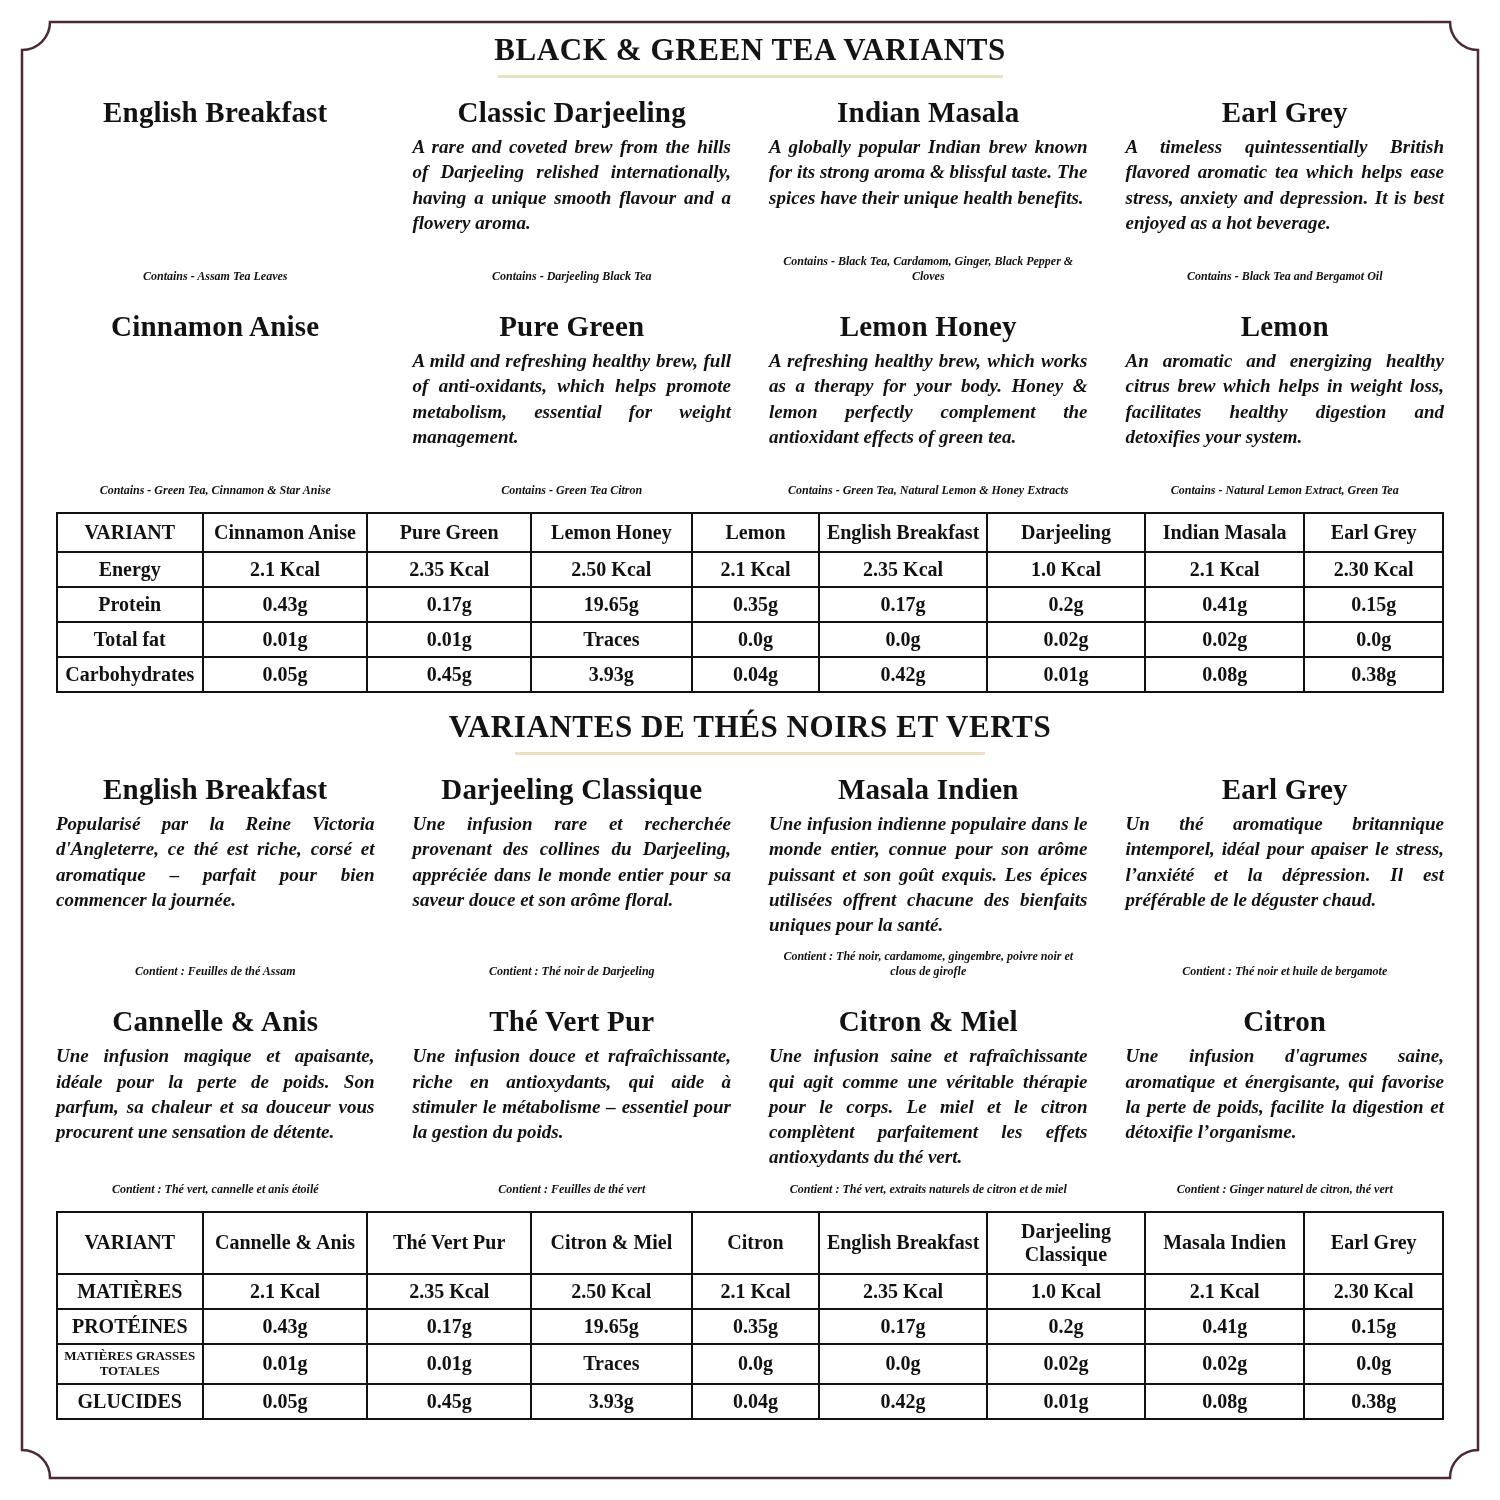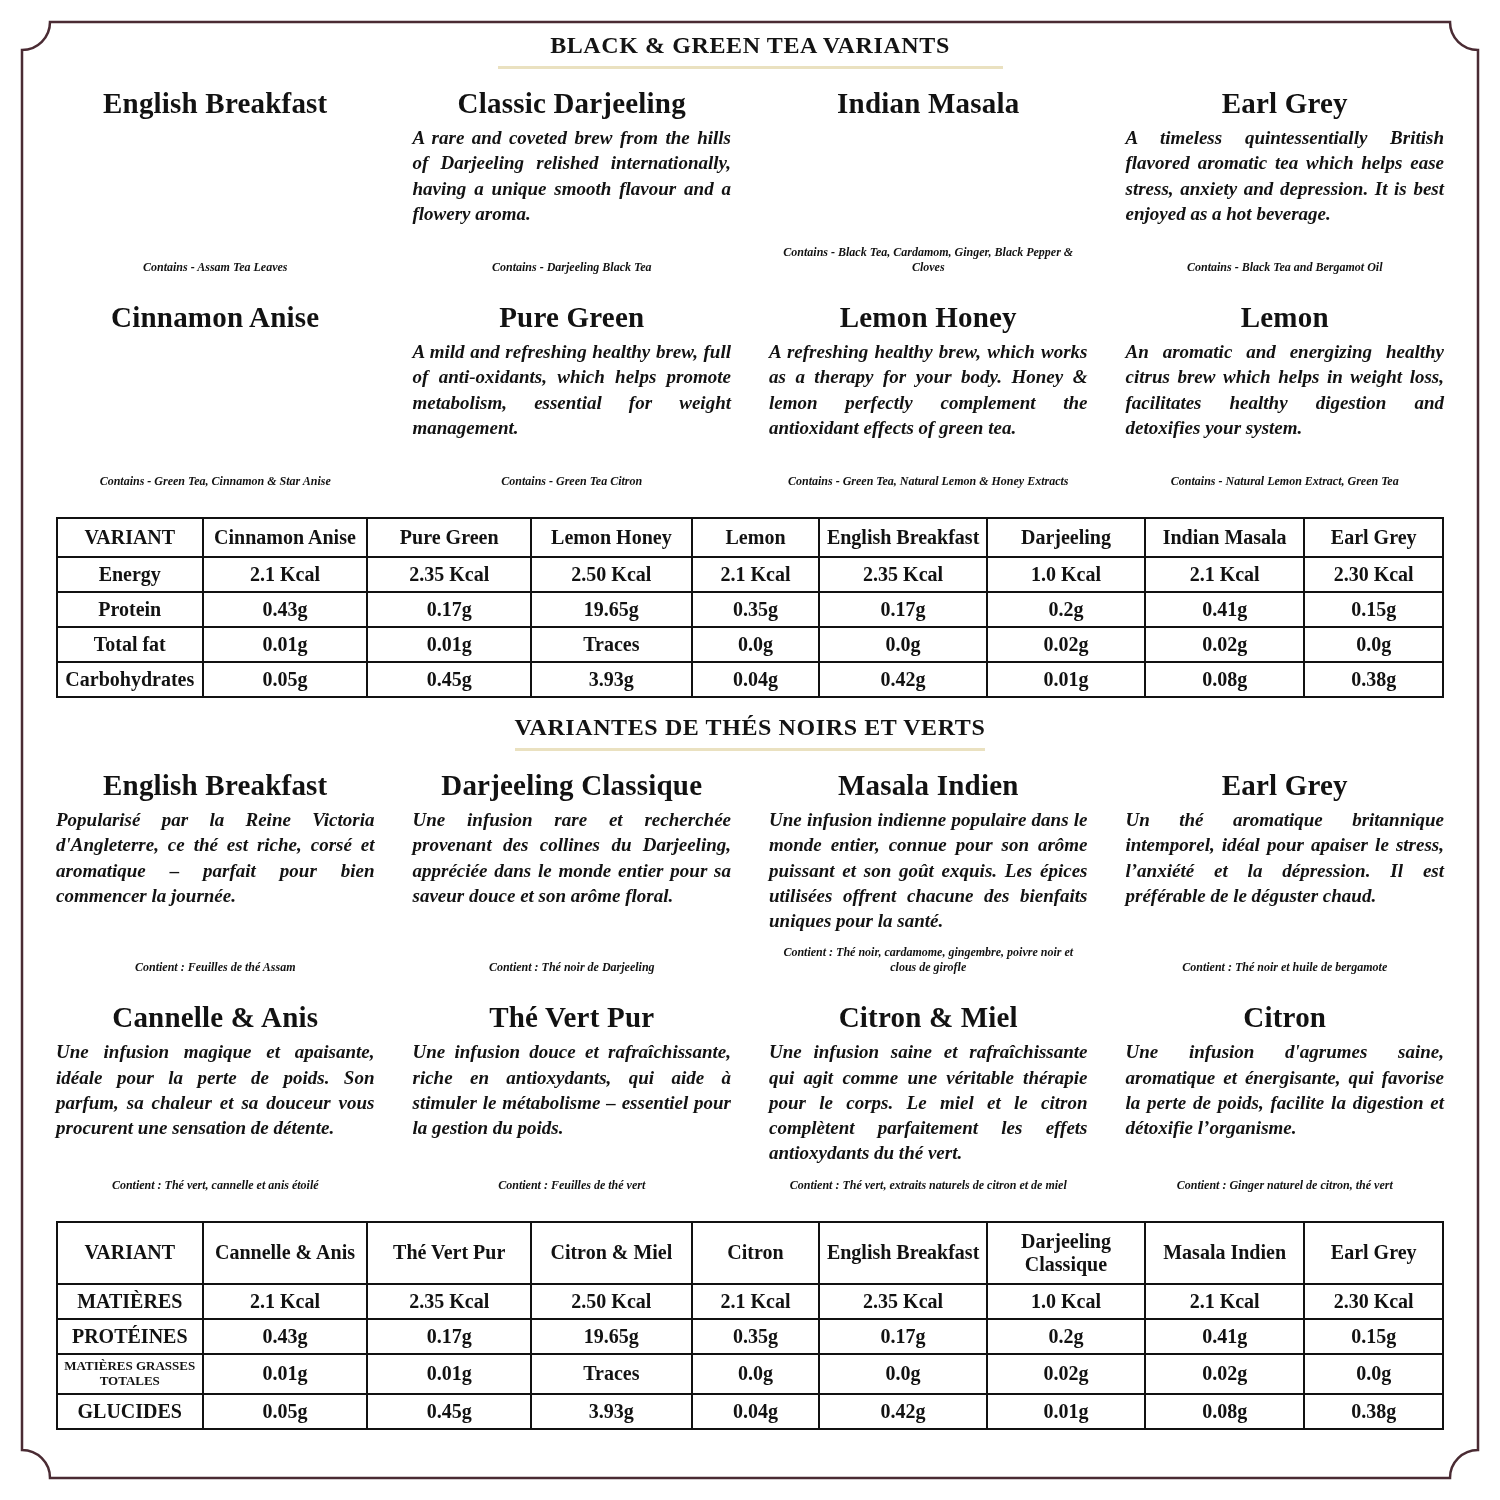--- a/index.html
+++ b/index.html
@@ -5,21 +5,21 @@
   html,body{margin:0;padding:0;}
   body{
     width:1500px;height:1500px;position:relative;overflow:hidden;
     background:#ffffff;color:#121212;
     font-family:"Liberation Serif", serif;
   }
   .frame-svg{position:absolute;left:0;top:0;width:1500px;height:1500px;pointer-events:none;}
   .content{position:absolute;left:56px;right:56px;top:32px;}
 
   .section-title{
-    margin:0;text-align:center;font-size:24px;font-weight:bold;
+    margin:0;text-align:center;font-size:31px;font-weight:bold;
     letter-spacing:0.6px;color:#141414;
   }
   .title-rule{height:3px;width:505px;margin:7px auto 8px;background:#eae1c0;}
 
   .cards-row{
     display:grid;grid-template-columns:1fr 1fr 1fr 1fr;column-gap:38px;
     margin-top:6px;
   }
   .card{display:flex;flex-direction:column;min-height:208px;}
   .cards-row.short .card{min-height:198px;}
@@ -30,21 +30,21 @@
   .card p{
     margin:0;font-style:italic;font-weight:bold;font-size:19px;
     line-height:1.33;text-align:justify;
   }
   .card .contains{
     margin-top:auto;padding:12px 6px 10px;text-align:center;
     font-style:italic;font-weight:bold;font-size:12px;line-height:1.25;
   }
 
   table.nutrition{
-    width:100%;border-collapse:collapse;margin-top:18px;table-layout:fixed;
+    width:100%;border-collapse:collapse;margin-top:4px;table-layout:fixed;
   }
   table.nutrition td{
     border:2.5px solid #111;text-align:center;vertical-align:middle;
     font-weight:bold;font-size:20px;padding:5px 2px;background:#fff;
   }
   table.nutrition tr.head td{padding:7px 2px;}
   table.nutrition td.small-label{font-size:13px;line-height:1.15;padding:4px 1px;}
   .fr-block{margin-top:16px;}
 </style>
 </head>
@@ -65,20 +65,21 @@
         <h2>English Breakfast</h2>
         <div class="contains">Contains - Assam Tea Leaves</div>
       </div>
       <div class="card">
         <h2>Classic Darjeeling</h2>
         <p>A rare and coveted brew from the hills of Darjeeling relished internationally, having a unique smooth flavour and a flowery aroma.</p>
         <div class="contains">Contains - Darjeeling Black Tea</div>
       </div>
       <div class="card">
         <h2>Indian Masala</h2>
+        <p>A globally popular Indian brew known for its strong aroma &amp; blissful taste. The spices have their unique health benefits.</p>
         <div class="contains">Contains - Black Tea, Cardamom, Ginger, Black Pepper &amp; Cloves</div>
       </div>
       <div class="card">
         <h2>Earl Grey</h2>
         <p>A timeless quintessentially British flavored aromatic tea which helps ease stress, anxiety and depression. It is best enjoyed as a hot beverage.</p>
         <div class="contains">Contains - Black Tea and Bergamot Oil</div>
       </div>
     </div>
 
     <div class="cards-row">

